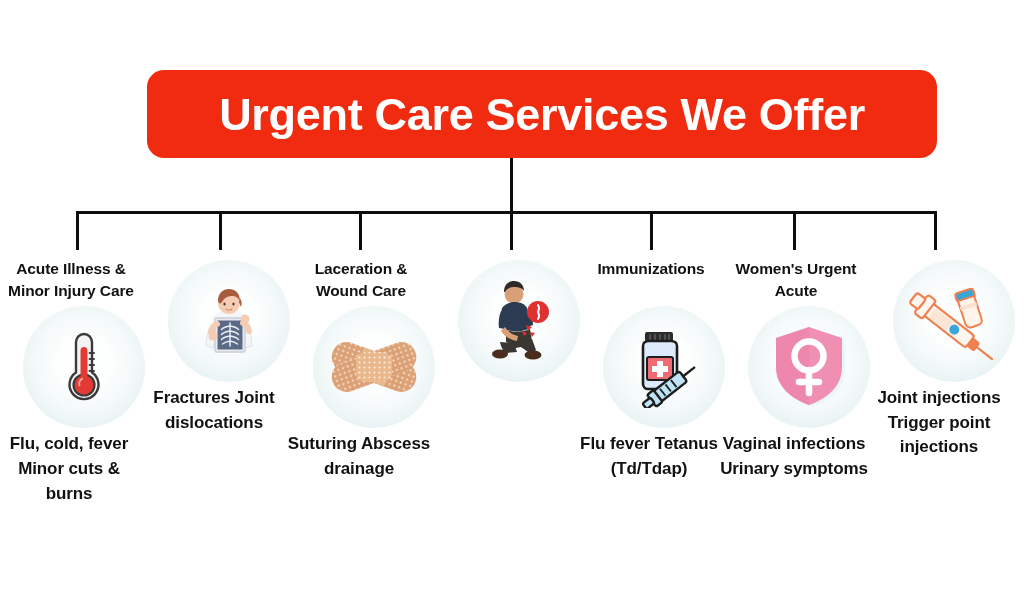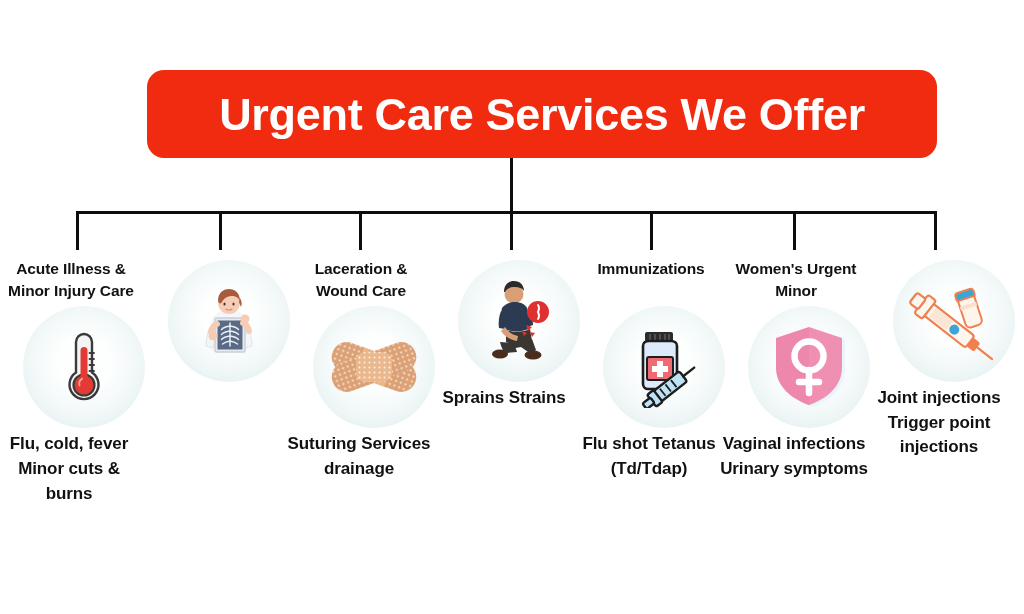--- a/index.html
+++ b/index.html
@@ -193,20 +193,22 @@
             <path d="M43 50c-4 .5-7 2-8.5 3.5M43 50c4 .5 7 2 8.5 3.5"></path>
             <path d="M43 55c-4 .5-7 2-8.5 3.5M43 55c4 .5 7 2 8.5 3.5"></path>
             <path d="M43 60c-3.5 .5-6 1.8-7.5 3M43 60c3.5 .5 6 1.8 7.5 3"></path>
           </g>
           <path d="M30 43c-3 1-5 4-6 8" stroke="#f6cdb4" stroke-width="6" stroke-linecap="round" fill="none"></path>
           <path d="M56 42c3 1 5 4 6 8" stroke="#f6cdb4" stroke-width="6" stroke-linecap="round" fill="none"></path>
           <circle cx="26" cy="55" r="4.5" fill="#f6cdb4"></circle>
           <circle cx="58" cy="38" r="4.5" fill="#f6cdb4"></circle>
         </svg>
       </div>
+      <div class="col-caption">Fractures
+Joint dislocations</div>
     </div>
 
     <div class="col-sep"></div>
 
     <div class="column">
       <div class="col-heading">Laceration &amp; Wound Care</div>
       <div class="icon-bubble">
         <svg width="104" height="74" viewBox="0 0 104 74">
           <defs>
             <pattern id="dots" width="5" height="5" patternUnits="userSpaceOnUse">
@@ -220,21 +222,21 @@
           </g>
           <g transform="rotate(-20 52 37)">
             <rect x="8" y="22" width="88" height="30" rx="15" fill="#dca075"></rect>
             <rect x="8" y="22" width="88" height="30" rx="15" fill="url(#dots)"></rect>
           </g>
           <rect x="34" y="22" width="36" height="30" rx="9" fill="#eab88c"></rect>
           <rect x="34" y="22" width="36" height="30" rx="9" fill="url(#dots)"></rect>
         </svg>
       </div>
       <div class="col-caption">Suturing
-Services drainage</div>
+Abscess drainage</div>
     </div>
 
     <div class="col-sep"></div>
 
     <div class="column">
       <div class="icon-bubble">
         <svg width="86" height="86" viewBox="0 0 86 86">
           <circle cx="38" cy="16" r="9.5" fill="#d9a078"></circle>
           <path d="M28 14c0-7 4-11 10-11s10 4 10 10c-2-3-5-4-9-4s-8 1-10 5Z" fill="#2e2a27"></path>
           <path d="M26 30c3-4 8-6 13-6s10 2 12 6l3 20c-5 3-12 4-18 3s-11-3-13-6Z" fill="#2c3b52"></path>
@@ -248,22 +250,20 @@
           <path d="M29 49c3 5 8 8 13 9l-1 5c-7-1-13-5-16-10Z" fill="#d9a078"></path>
           <circle cx="62" cy="34" r="11" fill="#e03131"></circle>
           <path d="M62 27c2 3 1 5 0 7 1 2 2 4 0 7" stroke="#ffffff" stroke-width="2" fill="none" stroke-linecap="round"></path>
           <g fill="#e03131">
             <path d="M50 47l6 2-4 4Z"></path>
             <path d="M54 54l5 1-3 4Z"></path>
             <path d="M46 53l5 2-3 3Z"></path>
           </g>
         </svg>
       </div>
-      <div class="col-caption">Sprains
-Strains</div>
     </div>
 
     <div class="col-sep"></div>
 
     <div class="column">
       <div class="col-heading">Immunizations</div>
       <div class="icon-bubble">
         <svg width="86" height="82" viewBox="0 0 86 82">
           <rect x="24" y="6" width="28" height="10" rx="2" fill="#2b2b2b"></rect>
           <g stroke="#6a6a6a" stroke-width="1.2">
@@ -282,28 +282,28 @@
             <rect x="15" y="53" width="10" height="7" rx="2" fill="#bfe3f5" stroke="#1d1d1d" stroke-width="2.4"></rect>
             <line x1="64" y1="56.5" x2="78" y2="56.5" stroke="#1d1d1d" stroke-width="2.4" stroke-linecap="round"></line>
             <g stroke="#1d1d1d" stroke-width="1.8">
               <line x1="38" y1="52" x2="38" y2="61"></line>
               <line x1="45" y1="52" x2="45" y2="61"></line>
               <line x1="52" y1="52" x2="52" y2="61"></line>
             </g>
           </g>
         </svg>
       </div>
-      <div class="col-caption">Flu shot
+      <div class="col-caption">Flu fever
 Tetanus (Td/Tdap)</div>
     </div>
 
     <div class="col-sep"></div>
 
     <div class="column">
-      <div class="col-heading">Women's Urgent Minor</div>
+      <div class="col-heading">Women's Urgent Acute</div>
       <div class="icon-bubble">
         <svg width="82" height="88" viewBox="0 0 82 88">
           <path d="M44 6 77 17v29c0 19-14 31-33 38C25 77 11 65 11 46V17Z" fill="#eaf4fb"></path>
           <path d="M41 4 74 15v29c0 19-14 31-33 38C22 75 8 63 8 44V15Z" fill="#ef8fb2"></path>
           <path d="M41 4 8 15v29c0 19 14 31 33 38Z" fill="#e9769f" opacity="0.28"></path>
           <circle cx="41" cy="33" r="14.5" fill="none" stroke="#ffffff" stroke-width="6.5"></circle>
           <line x1="41" y1="47" x2="41" y2="70" stroke="#ffffff" stroke-width="6.5" stroke-linecap="round"></line>
           <line x1="31" y1="59" x2="51" y2="59" stroke="#ffffff" stroke-width="6.5" stroke-linecap="round"></line>
         </svg>
       </div>

